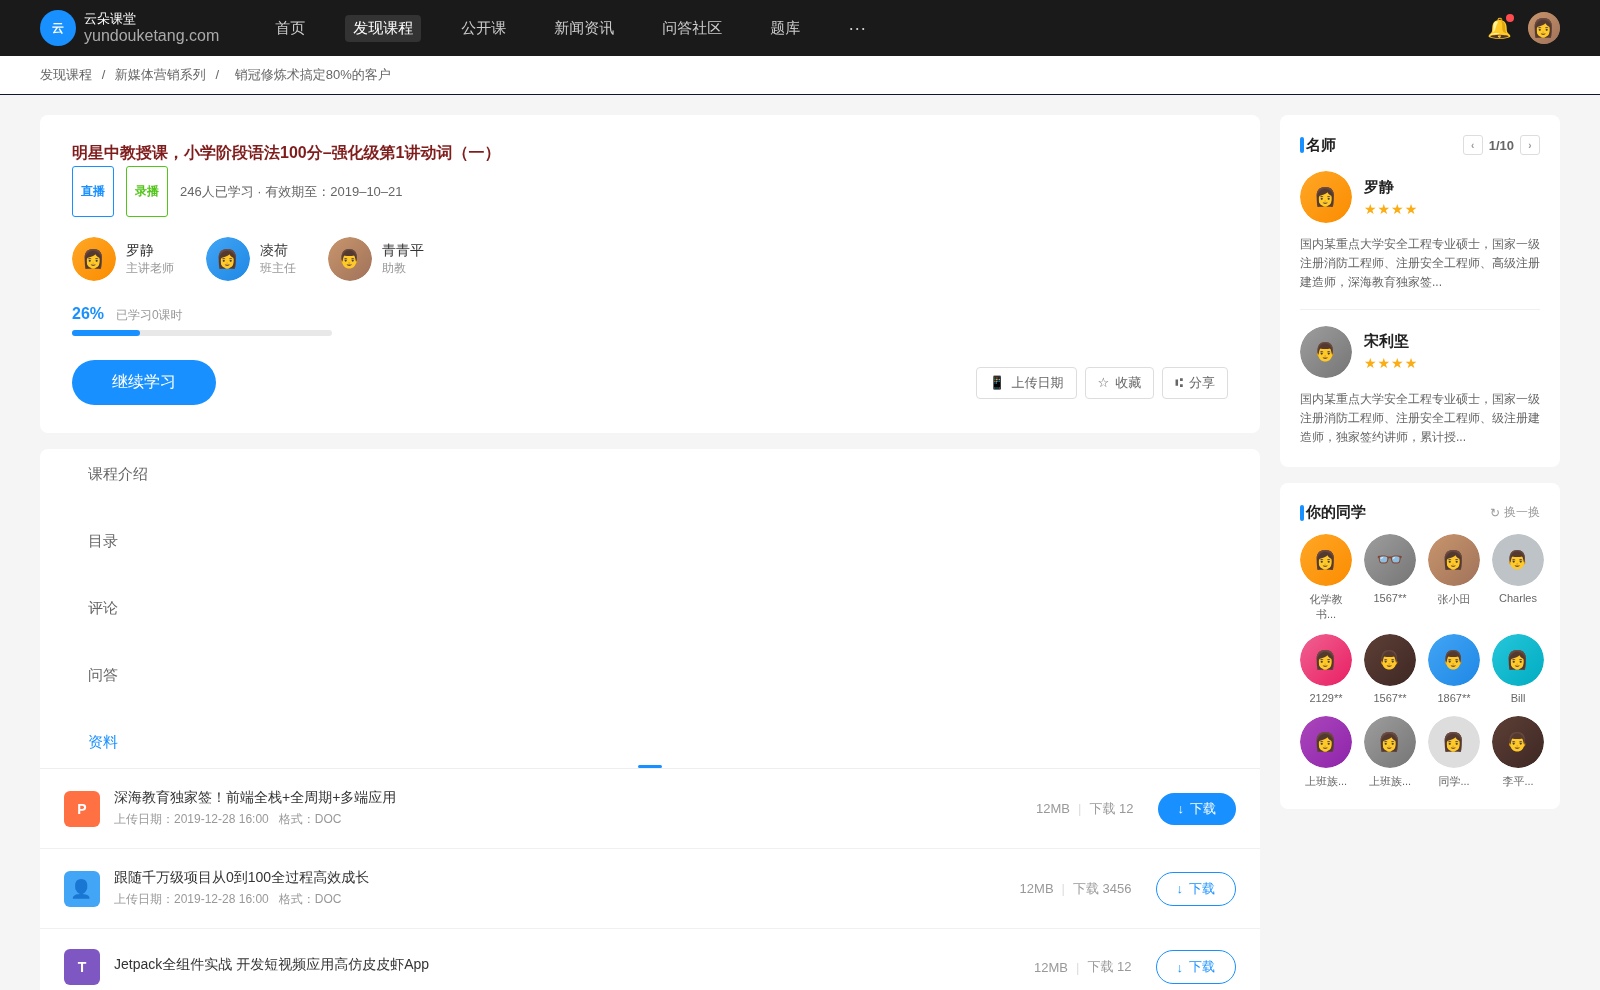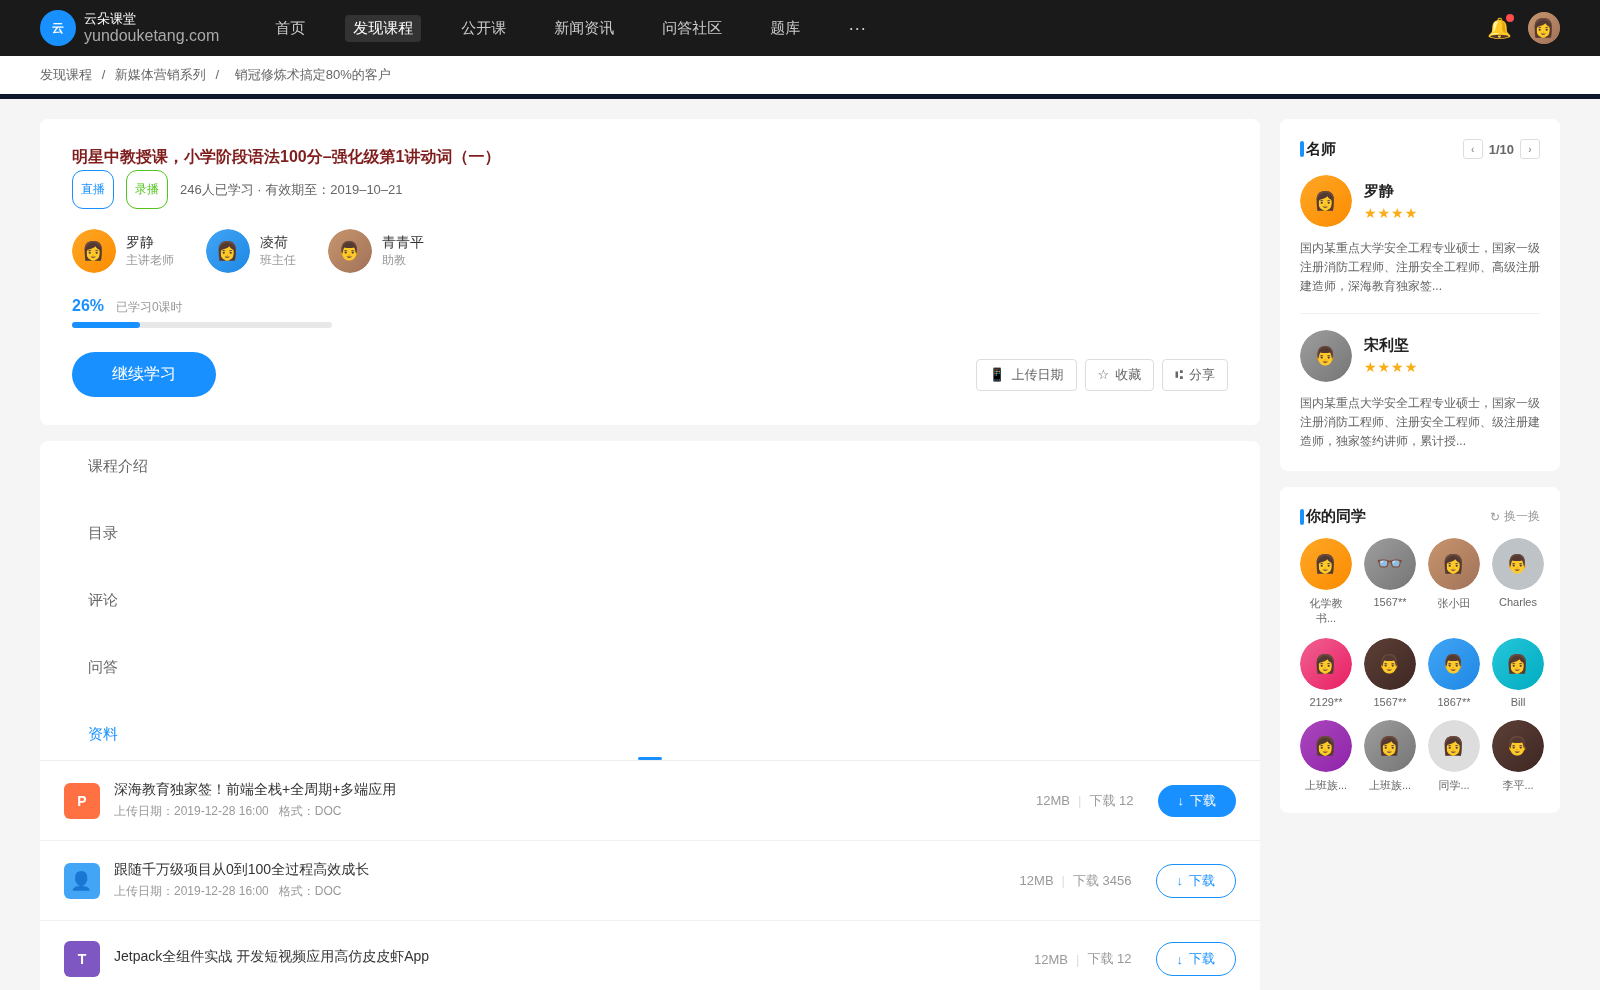--- a/index.html
+++ b/index.html
@@ -13,34 +13,34 @@
     .nav-item { color: #ccc; font-size: 15px; cursor: pointer; padding: 4px 8px; border-radius: 4px; }
     .nav-item.active { background: #333; color: white; }
     .nav-dots { color: #ccc; font-size: 18px; cursor: pointer; }
     .nav-right { margin-left: auto; display: flex; align-items: center; gap: 16px; }
     .nav-bell { position: relative; color: #ccc; font-size: 20px; cursor: pointer; }
     .nav-bell-dot { position: absolute; top: -2px; right: -2px; width: 8px; height: 8px; background: #ff4d4f; border-radius: 50%; }
     .nav-avatar { width: 32px; height: 32px; border-radius: 50%; background: #8b7355; overflow: hidden; cursor: pointer; }
     .nav-avatar-img { width: 100%; height: 100%; background: linear-gradient(135deg, #c8956c, #a0725a); border-radius: 50%; }
 
     
-    .breadcrumb { background: white; padding: 10px 40px; font-size: 13px; color: #666; border-bottom: 5px solid #0f172a; }
+    .breadcrumb { background: white; padding: 10px 40px; font-size: 13px; color: #666; border-bottom: 1px solid #0f172a; }
     .breadcrumb a { color: #666; text-decoration: none; }
     .breadcrumb span { margin: 0 6px; }
 
     
     .main { display: flex; gap: 20px; padding: 20px 40px; max-width: 1600px; }
     .content { flex: 1; min-width: 0; }
     .sidebar { width: 280px; flex-shrink: 0; }
 
     
     .course-card { background: white; border-radius: 8px; padding: 28px 32px; margin-bottom: 16px; }
     .course-title { font-size: 16px; font-weight: bold; color: #7f1d1d; margin-bottom: 2px; }
     .course-meta { display: flex; align-items: center; gap: 12px; margin-bottom: 20px; font-size: 13px; color: #666; }
-    .badge { padding: 10px 8px; border-radius: 11px; font-size: 12px; font-weight: 400; }
+    .badge { padding: 16px 8px; border-radius: 3px; font-size: 12px; font-weight: 700; }
     .badge-live { border: 1px solid #1890ff; color: #1890ff; }
     .badge-rec { border: 1px solid #52c41a; color: #52c41a; }
     .teachers { display: flex; gap: 32px; margin-bottom: 24px; }
     .teacher { display: flex; align-items: center; gap: 10px; }
     .teacher-avatar { width: 44px; height: 44px; border-radius: 50%; overflow: hidden; }
     .teacher-name { font-size: 14px; font-weight: 500; color: #333; }
     .teacher-role { font-size: 12px; color: #999; }
     .progress-section { margin-bottom: 24px; }
     .progress-label { font-size: 16px; font-weight: bold; color: #1890ff; margin-bottom: 4px; }
     .progress-sub { font-size: 12px; color: #999; display: inline-block; margin-left: 8px; }

